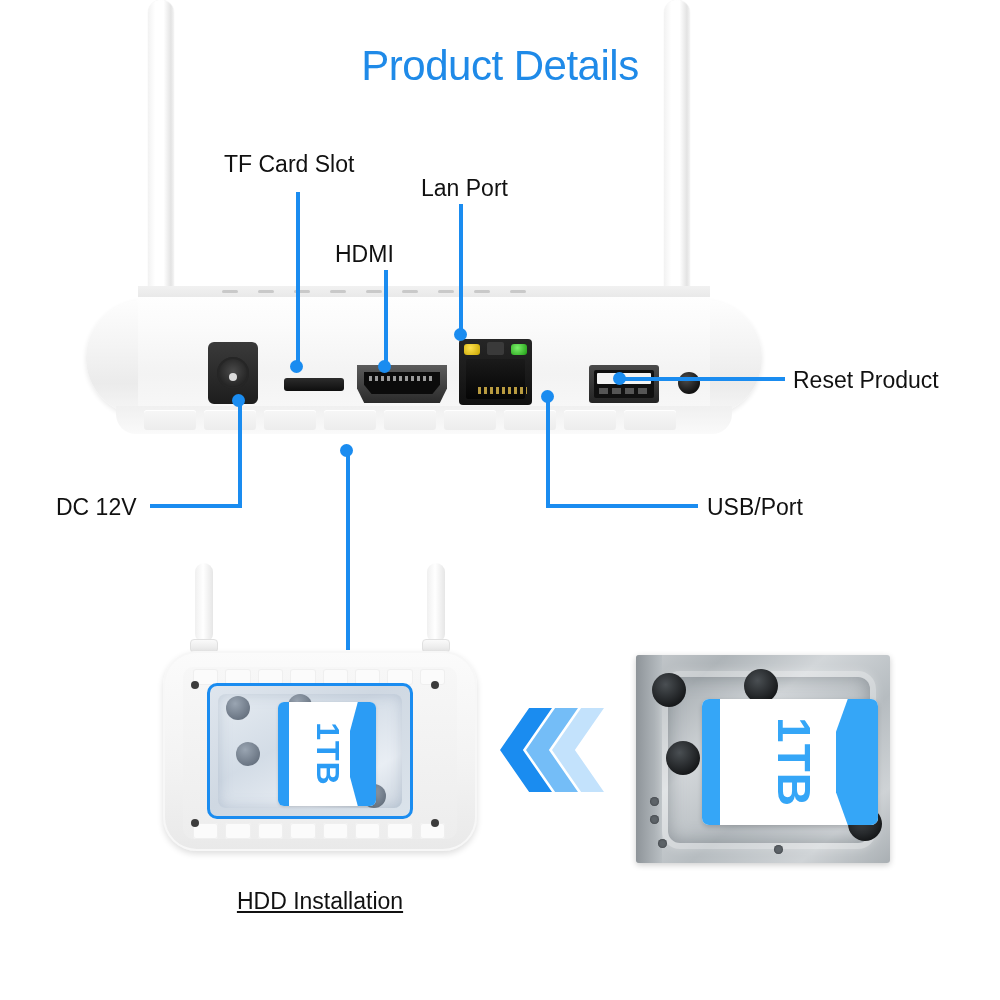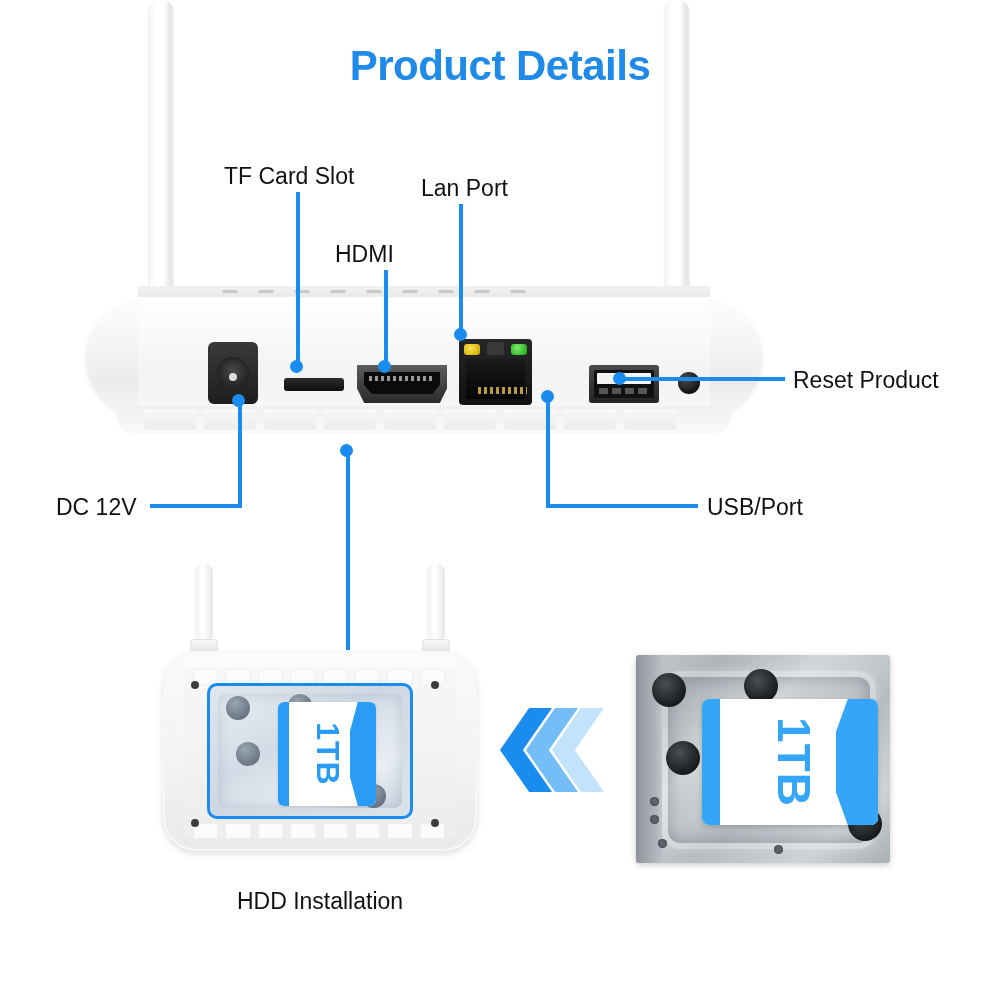--- a/index.html
+++ b/index.html
@@ -9,30 +9,30 @@
     font-family:"Liberation Sans", sans-serif;
     position:relative;
     overflow:hidden;
   }
   .stage { position:absolute; inset:0; width:1000px; height:1000px; }
 
   
   #title {
     position:absolute; left:0; top:42px; width:1000px;
     text-align:center;
-    font-size:42px; font-weight:bold; letter-spacing:-0.5px;
+    font-size:42px; font-weight:normal; letter-spacing:-0.5px;
     color:#1f8ae8;
   }
 
   
   .lbl {
     position:absolute;
     font-size:23px; color:#111111; white-space:nowrap;
   }
-  .cap { position:absolute; font-size:23px; color:#111; white-space:nowrap; text-align:center; }
+  .cap { position:absolute; font-size:23px; color:#111; white-space:nowrap; text-align:center;text-decoration:underline; }
 
   
   .lead { position:absolute; background:#1a8cf0; }
   .lead.v { width:4px; }
   .lead.h { height:4px; }
   .dot {
     position:absolute; width:13px; height:13px; border-radius:50%;
     background:#1a8cf0;
   }
 
@@ -346,21 +346,21 @@
 
     <div class="port" id="usb">
       <div class="inner"></div>
         <div class="tongue"></div>
         <div class="t2"></div>
     </div>
 
     <div class="port" id="reset"></div>
   </div>
 
-  <div class="lbl" style="left:224px; top:163px;">TF Card Slot</div>
+  <div class="lbl" style="left:224px; top:151px;">TF Card Slot</div>
   <div class="lead v" style="left:296px; top:192px; height:176px;"></div>
   <div class="dot" style="left:290px; top:360px;"></div>
 
   <div class="lbl" style="left:335px; top:241px;">HDMI</div>
   <div class="lead v" style="left:384px; top:270px; height:98px;"></div>
   <div class="dot" style="left:378px; top:360px;"></div>
 
   <div class="lbl" style="left:421px; top:175px;">Lan Port</div>
   <div class="lead v" style="left:459px; top:204px; height:132px;"></div>
   <div class="dot" style="left:454px; top:328px;"></div>

